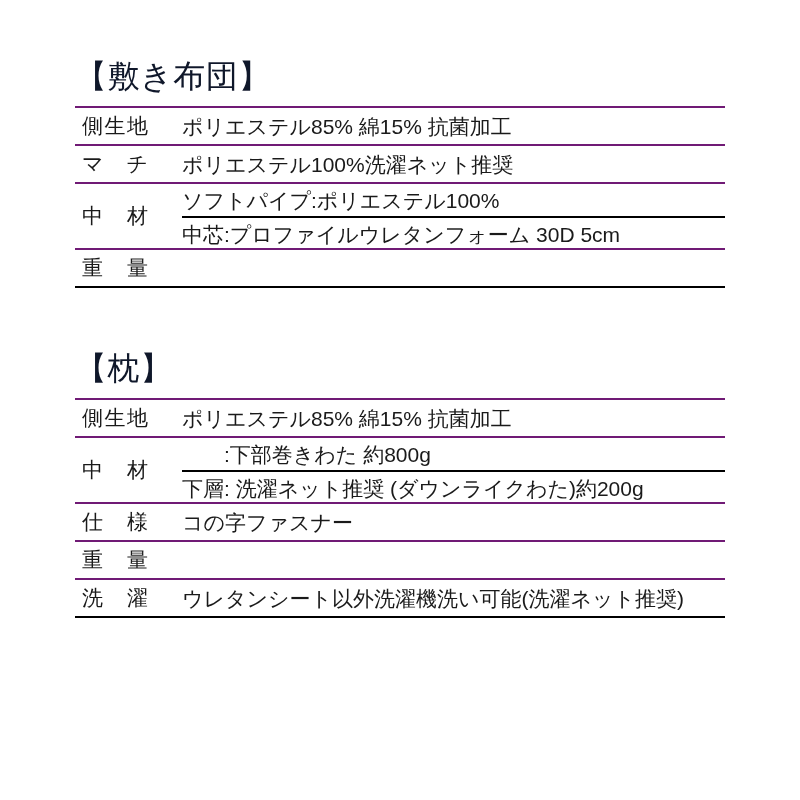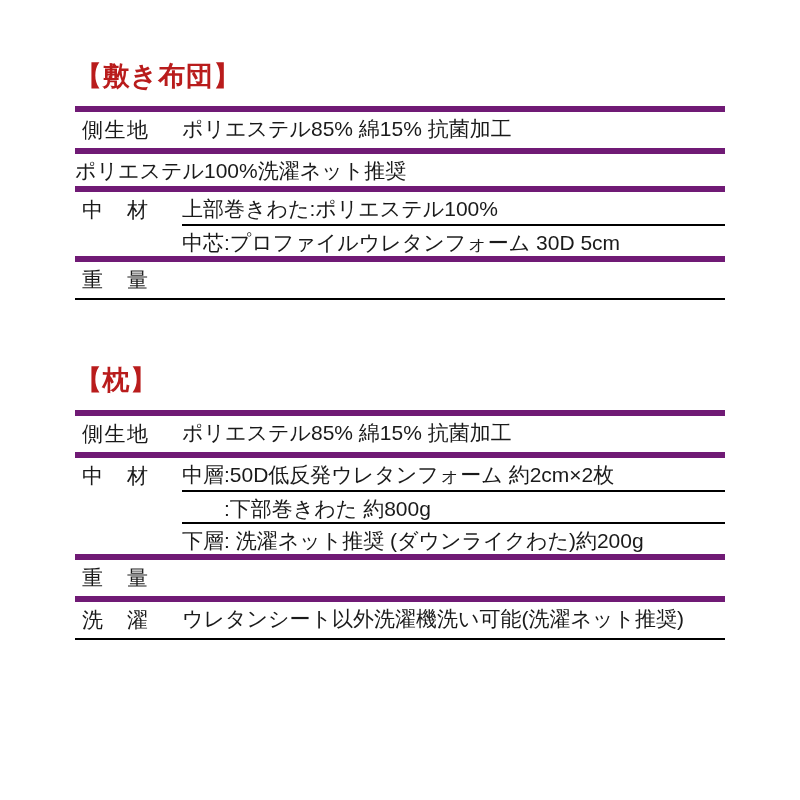--- a/index.html
+++ b/index.html
@@ -11,30 +11,30 @@
     color:#1a1a1a;
     font-family:"Liberation Sans","DejaVu Sans",sans-serif;
     overflow:hidden;
   }
   .content {
     position:absolute;
     left:75px; top:0;
     width:650px;
   }
   .sec-title {
-    font-size:27px;
+    font-size:32px;
     line-height:32px;
-    font-weight:bold;
+    font-weight:normal;
     letter-spacing:0.5px;
-    color:#b91c1c;
+    color:#0f172a;
   }
   .sec-futon .sec-title { margin-top:60px; margin-bottom:14px; }
   .sec-pillow .sec-title { margin-top:64px; margin-bottom:14px; }
   .spec-table { border-bottom:2px solid #000; width:650px; }
-  .spec-row { display:flex; border-top:6px solid #701a75; }
+  .spec-row { display:flex; border-top:2px solid #701a75;align-items:center; }
   .row-label {
     width:107px;
     padding-left:7px;
     flex:0 0 107px;
   }
   .row-label-inner {
     display:block;
     width:66px;
     font-size:21px;
     line-height:36px;
@@ -64,31 +64,34 @@
         <div class="spec-row">
           <div class="row-label">
             <span class="row-label-inner">側生地</span>
           </div>
           <div class="row-values">
             <div class="val">ポリエステル85% 綿15% 抗菌加工</div>
           </div>
         </div>
 
         <div class="spec-row">
+          <div class="row-label">
+            <span class="row-label-inner">マチ</span>
+          </div>
           <div class="row-values">
             <div class="val">ポリエステル100%洗濯ネット推奨</div>
           </div>
         </div>
 
         <div class="spec-row">
           <div class="row-label">
             <span class="row-label-inner">中材</span>
           </div>
           <div class="row-values">
-            <div class="val">上部巻きわた:ポリエステル100%</div>
+            <div class="val">ソフトパイプ:ポリエステル100%</div>
             <div class="val">中芯:プロファイルウレタンフォーム 30D 5cm</div>
           </div>
         </div>
 
         <div class="spec-row">
           <div class="row-label">
             <span class="row-label-inner">重量</span>
           </div>
         </div>
 
@@ -106,26 +109,33 @@
           <div class="row-values">
             <div class="val">ポリエステル85% 綿15% 抗菌加工</div>
           </div>
         </div>
 
         <div class="spec-row">
           <div class="row-label">
             <span class="row-label-inner">中材</span>
           </div>
           <div class="row-values">
-            <div class="val">中層:50D低反発ウレタンフォーム 約2cm×2枚</div>
             <div class="val">　　:下部巻きわた 約800g</div>
             <div class="val">下層: 洗濯ネット推奨 (ダウンライクわた)約200g</div>
           </div>
         </div>
 
+        <div class="spec-row">
+          <div class="row-label">
+            <span class="row-label-inner">仕様</span>
+          </div>
+          <div class="row-values">
+            <div class="val">コの字ファスナー</div>
+          </div>
+        </div>
 
         <div class="spec-row">
           <div class="row-label">
             <span class="row-label-inner">重量</span>
           </div>
         </div>
 
         <div class="spec-row">
           <div class="row-label">
             <span class="row-label-inner">洗濯</span>

